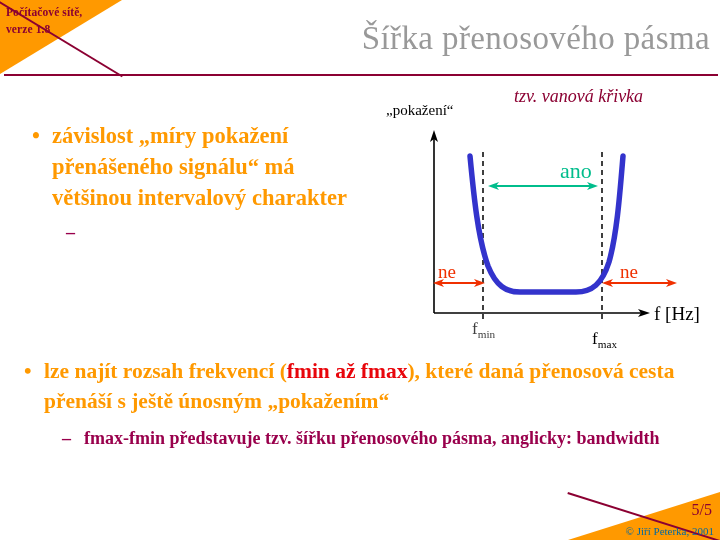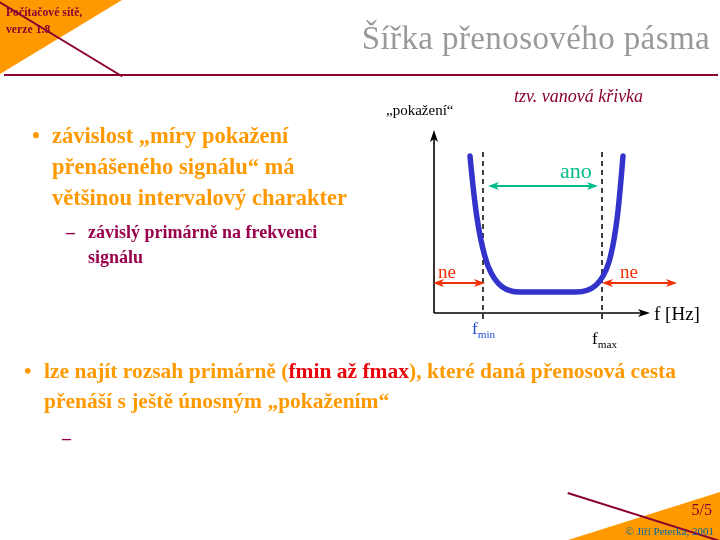--- a/index.html
+++ b/index.html
@@ -176,21 +176,21 @@
     color: #F03000;
   }
   #label-fhz {
     left: 274px; top: 215px;
     font-size: 19px;
     color: #000000;
   }
   #label-fmin {
     left: 92px; top: 231px;
     font-size: 17px;
-    color: #1d4ed8;
+    color: #404040;
   }
   #label-fmax {
     left: 212px; top: 241px;
     font-size: 17px;
     color: #000000;
   }
   .sub { font-size: 0.66em; vertical-align: sub; }
 
   
   #footer-flag {
@@ -250,21 +250,20 @@
   <div id="page-title">Šířka přenosového pásma</div>
   <div id="title-rule"></div>
 
   <div id="body-left">
     <div class="bullet-l1">
       <span class="dot">•</span>
       <span>závislost „míry pokažení přenášeného signálu“ má většinou intervalový charakter</span>
     </div>
     <div class="bullet-l2">
       <span class="dash">–</span>
-      <span>závislý primárně na frekvenci signálu</span>
     </div>
   </div>
 
   <div id="diagram">
     <svg width="336" height="260" viewBox="0 0 336 260">
 
       <line x1="54" y1="50" x2="54" y2="225" stroke="#000000" stroke-width="1.6"></line>
       <polygon points="54,42 50,54 54,51 58,54" fill="#000000"></polygon>
 
       <line x1="54" y1="225" x2="262" y2="225" stroke="#000000" stroke-width="1.6"></line>
@@ -299,24 +298,25 @@
     <div class="dg-label" id="label-fmin">
       <span>f</span><span class="sub">min</span>
     </div>
     <div class="dg-label" id="label-fmax">
       <span>f</span><span class="sub">max</span>
     </div>
   </div>
 
   <div id="body-bottom">
     <div class="bullet-l1">
-      <span class="dot">•</span><span>lze najít rozsah primárně (</span><span class="hl-red">fmin až fmax</span><span>), které daná přenosová cesta přenáší s ještě únosným „pokažením“</span>
+      <span class="dot">•</span><span>lze najít rozsah frekvencí (</span><span class="hl-red">fmin až fmax</span><span>), které daná přenosová cesta přenáší s ještě únosným „pokažením“</span>
     </div>
     <div class="bullet-l2">
       <span class="dash">–</span>
+      <span>fmax-fmin představuje tzv. šířku přenosového pásma, anglicky: bandwidth</span>
     </div>
   </div>
 
   <div id="footer-flag">
     <div class="tri"></div>
     <div class="edge"></div>
     <div id="page-number">5/5</div>
     <div id="copyright">© Jiří Peterka, 2001</div>
   </div>
 

